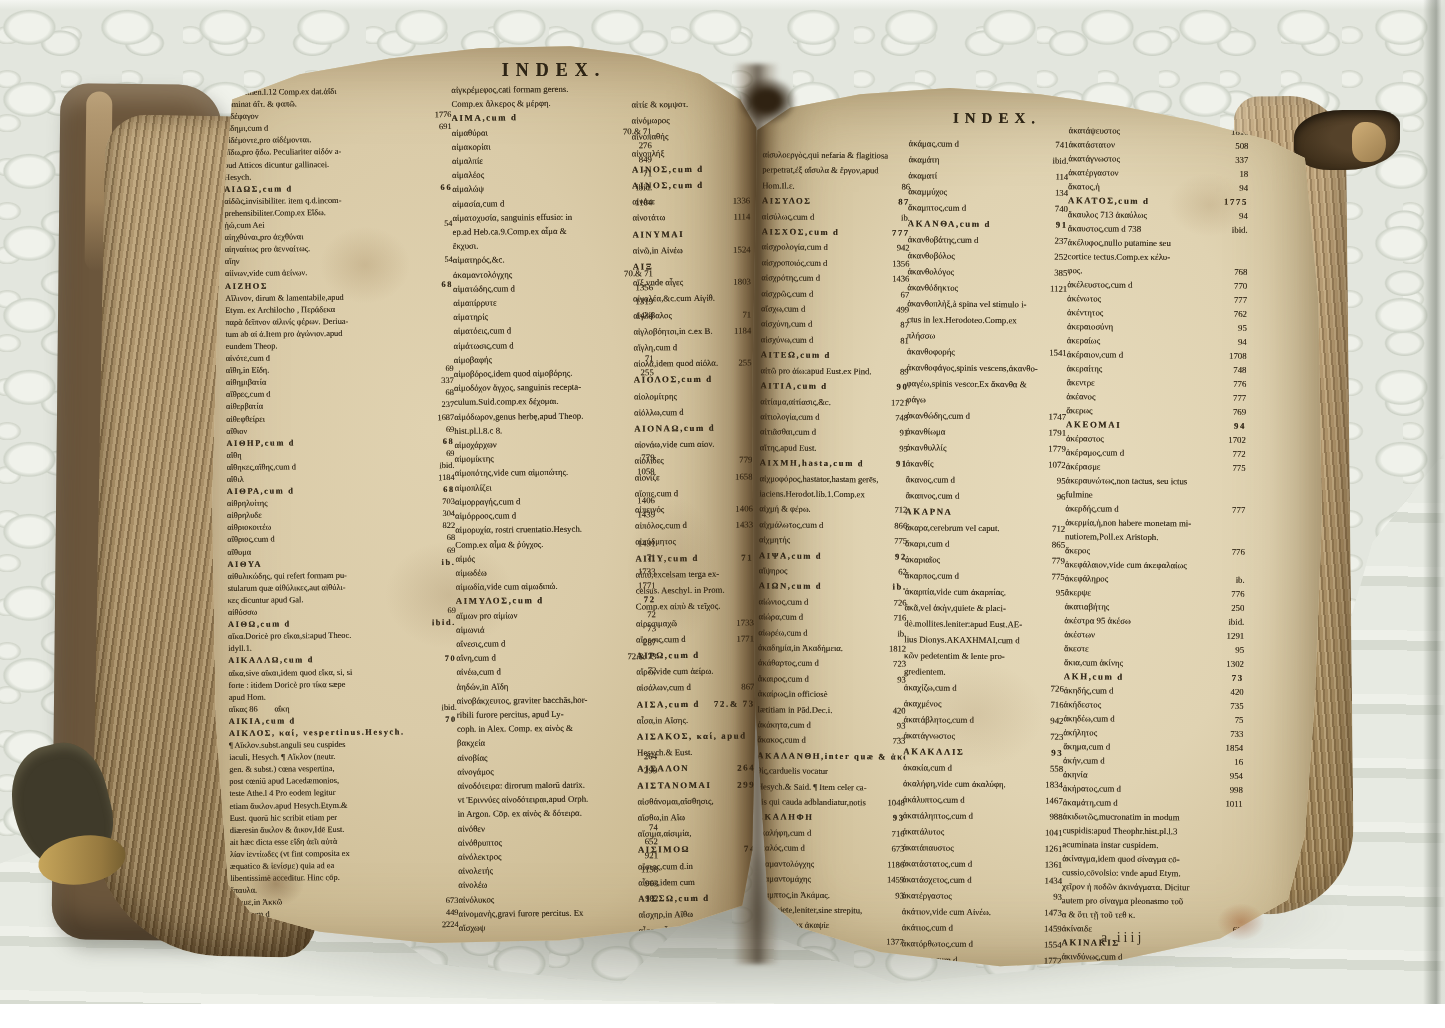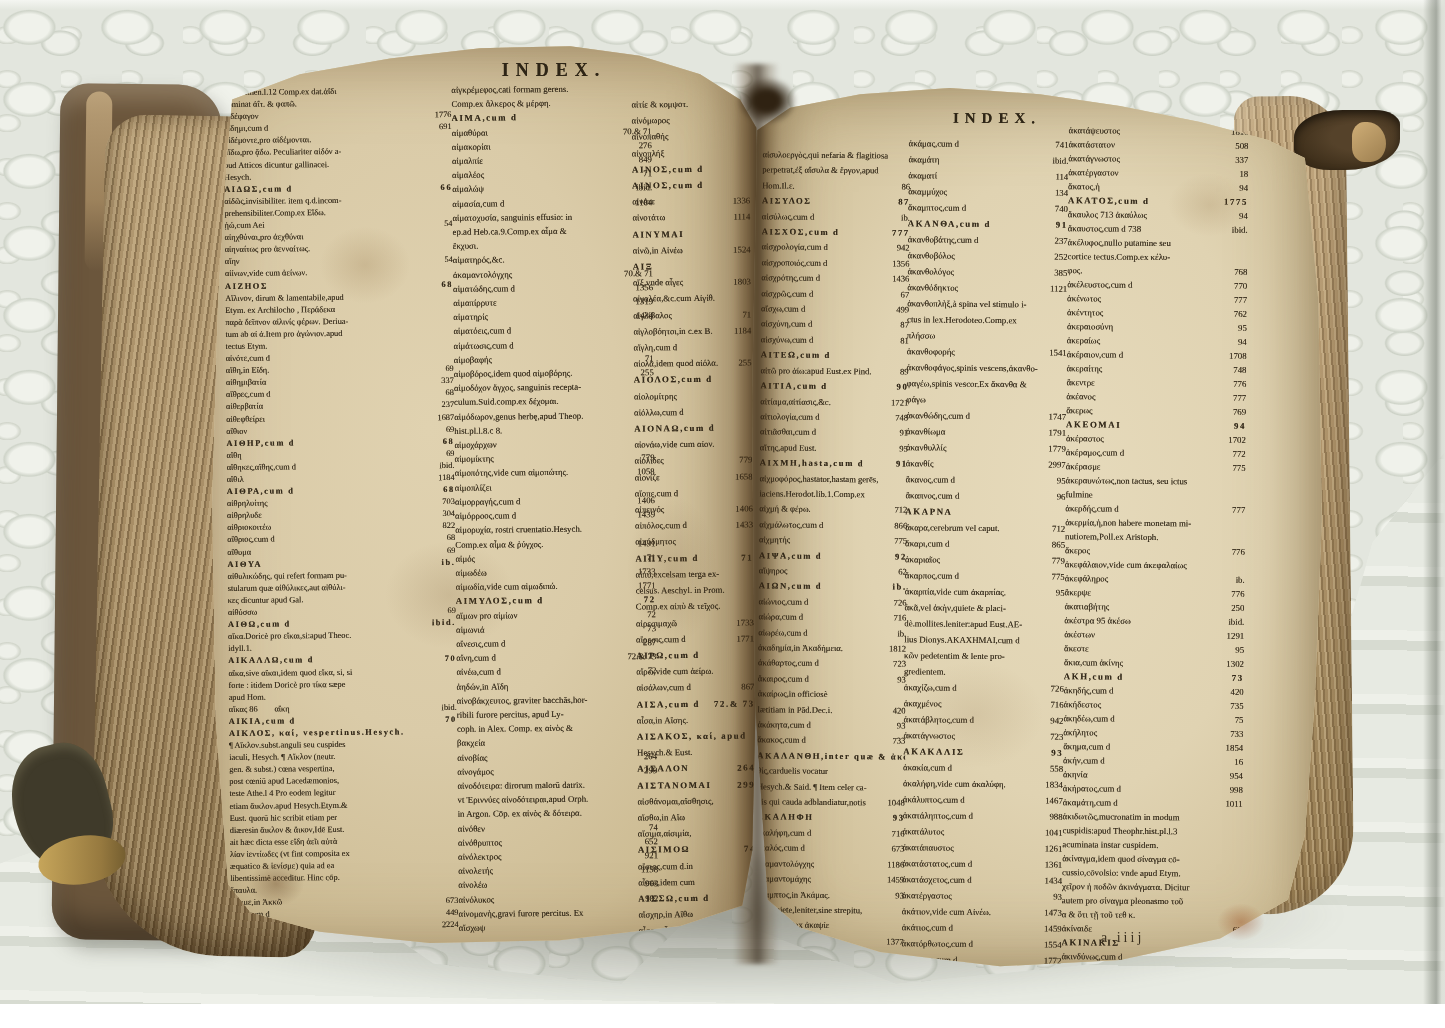--- a/index.html
+++ b/index.html
@@ -145,21 +145,21 @@
         <div class="ln"><span class="t">ᾐώ,cum Aei</span><span class="num">54</span></div>
         <div class="ln"><span class="t">αἰηχθύναι,pro ἀεχθύναι</span></div>
         <div class="ln"><span class="t">αἰηναίτως pro ἀενναίτως.</span></div>
         <div class="ln"><span class="t">αἴην</span><span class="num">54</span></div>
         <div class="ln"><span class="t">αἰίνων,vide cum ἀείνων.</span></div>
         <div class="ln hw"><span class="t">ΑΙΖΗΟΣ</span><span class="num">68</span></div>
         <div class="ln"><span class="t">Αἴλινον, dirum &amp; lamentabile,apud</span></div>
         <div class="ln"><span class="t">Etym. ex Archilocho , Περάδεκα</span></div>
         <div class="ln"><span class="t">παρὰ δεῖπνον αἰλινίς φέρων. Deriua-</span></div>
         <div class="ln"><span class="t">tum ab αἰ ἀ.Item pro ἀγώνιον.apud</span></div>
-        <div class="ln"><span class="t">tectus Etym.</span></div>
+        <div class="ln"><span class="t">eundem Theop.</span></div>
         <div class="ln"><span class="t">αἰνότε,cum d</span></div>
         <div class="ln"><span class="t">αἴθη,in Εἴδη.</span><span class="num">69</span></div>
         <div class="ln"><span class="t">αἰθημιβατία</span><span class="num">337</span></div>
         <div class="ln"><span class="t">αἴθρες,cum d</span><span class="num">68</span></div>
         <div class="ln"><span class="t">αἰθερβατία</span><span class="num">237</span></div>
         <div class="ln"><span class="t">αἰθεφθείρει</span><span class="num">1687</span></div>
         <div class="ln"><span class="t">αἴθιον</span><span class="num">69</span></div>
         <div class="ln hw"><span class="t">ΑΙΘΗΡ,cum d</span><span class="num">68</span></div>
         <div class="ln"><span class="t">αἴθη</span><span class="num">69</span></div>
         <div class="ln"><span class="t">αἴθηκες,αἴθης,cum d</span><span class="num">ibid.</span></div>
@@ -390,21 +390,21 @@
         <div class="ln"><span class="t">ἀκανθοπλὴξ,à spina vel stimulo i-</span></div>
         <div class="ln"><span class="t">ctus in lex.Herodoteo.Comp.ex</span></div>
         <div class="ln"><span class="t">πλήσσω</span></div>
         <div class="ln"><span class="t">ἀκανθοφορής</span><span class="num">1541</span></div>
         <div class="ln"><span class="t">ἀκανθοφάγος,spinis vescens,ἀκανθο-</span></div>
         <div class="ln"><span class="t">φαγέω,spinis vescor.Ex ἄκανθα &amp;</span></div>
         <div class="ln"><span class="t">φάγω</span></div>
         <div class="ln"><span class="t">ἀκανθώδης,cum d</span><span class="num">1747</span></div>
         <div class="ln"><span class="t">ἀκανθίωμα</span><span class="num">1791</span></div>
         <div class="ln"><span class="t">ἀκανθυλλίς</span><span class="num">1779</span></div>
-        <div class="ln"><span class="t">ἀκανθίς</span><span class="num">2997</span></div>
+        <div class="ln"><span class="t">ἀκανθίς</span><span class="num">1072</span></div>
         <div class="ln"><span class="t">ἄκανος,cum d</span><span class="num">95</span></div>
         <div class="ln"><span class="t">ἄκαπνος,cum d</span><span class="num">96</span></div>
         <div class="ln hw"><span class="t">ΑΚΑΡΝΑ</span></div>
         <div class="ln"><span class="t">ἄκαρα,cerebrum vel caput.</span><span class="num">712</span></div>
         <div class="ln"><span class="t">ἄκαρι,cum d</span><span class="num">865</span></div>
         <div class="ln"><span class="t">ἀκαριαῖος</span><span class="num">779</span></div>
         <div class="ln"><span class="t">ἄκαρπος,cum d</span><span class="num">775</span></div>
         <div class="ln"><span class="t">ἀκαρπία,vide cum ἀκαρπίας.</span><span class="num">95</span></div>
         <div class="ln"><span class="t">ἀκᾶ,vel ἀκὴν,quiete &amp; placi-</span></div>
         <div class="ln"><span class="t">dè.mollites.leniter:apud Eust.AE-</span></div>

